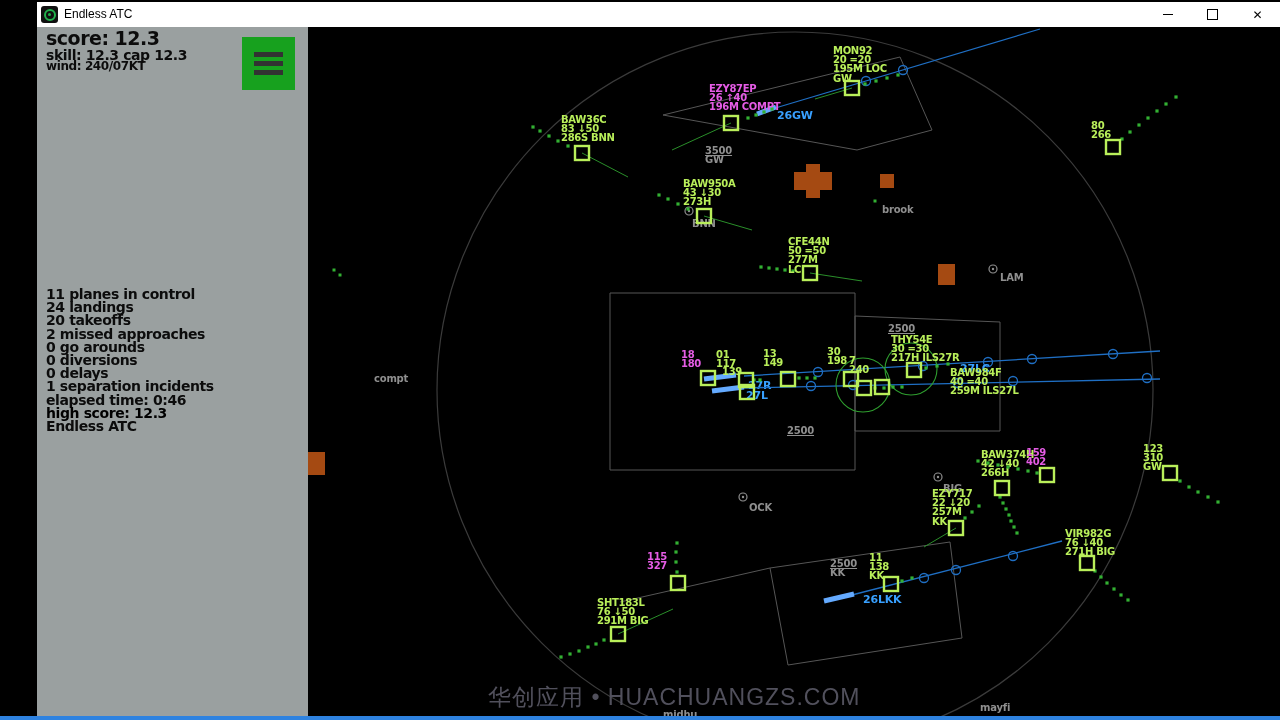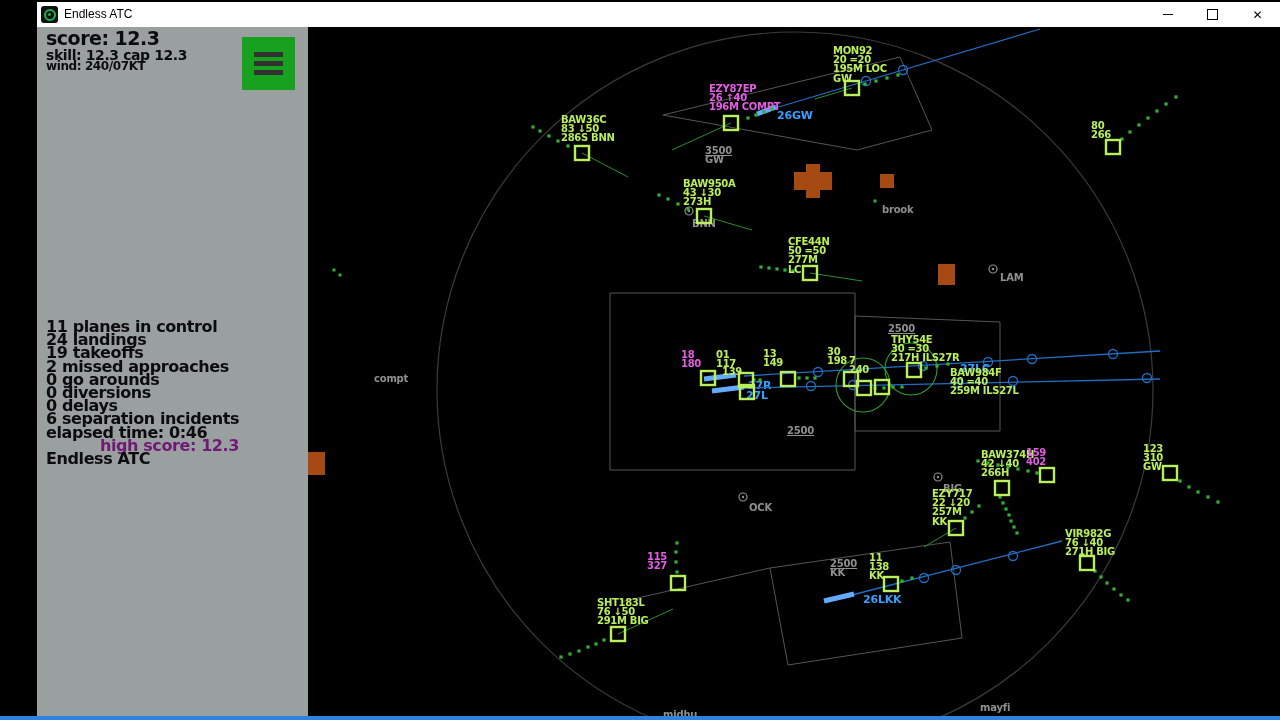--- a/index.html
+++ b/index.html
@@ -21,22 +21,22 @@
   #close-glyph{font-size:12px;color:#000;font-family:"DejaVu Sans",sans-serif;}
 
   
   #sidebar{position:absolute;left:37px;top:27px;width:271px;height:693px;background:#9aa0a0;color:#0c0c0c;padding-left:32px;}
   #score-line{position:absolute;left:9px;top:0px;font-size:19px;font-weight:700;letter-spacing:-0.5px;}
   #skill-line{position:absolute;left:9px;top:20px;font-size:14px;font-weight:700;letter-spacing:-0.4px;}
   #wind-line{position:absolute;left:9px;top:32px;font-size:12px;font-weight:700;letter-spacing:-0.4px;text-align:right;}
   #menu-button{position:absolute;left:205px;top:10px;width:53px;height:53px;background:#17a11e;cursor:pointer;}
   #menu-icon{position:absolute;left:12px;top:15px;width:29px;height:23px;}
   #menu-icon .bar{width:29px;height:5px;background:#323232;margin-bottom:4px;}
-  #stats{position:absolute;left:9px;top:261px;font-size:16px;font-weight:700;line-height:13.2px;letter-spacing:-0.4px;margin-top:32px;}
-  #high-score{color:#701a75;text-align:right;}
+  #stats{position:absolute;left:9px;top:261px;font-size:14px;font-weight:700;line-height:13.2px;letter-spacing:-0.4px;}
+  #high-score{color:#000000;}
   #app-name{color:#0c0c0c;}
 
   
   #radar{position:absolute;left:308px;top:27px;width:972px;height:693px;background:#000;}
   #radar svg{position:absolute;left:0;top:0;}
   .ac-label{font:700 10px "DejaVu Sans",sans-serif;letter-spacing:-0.3px;}
   .wp-label{font:700 10px "DejaVu Sans",sans-serif;fill:#8f8f8f;letter-spacing:-0.2px;}
   .sec-label{font:700 10px "DejaVu Sans",sans-serif;fill:#8f8f8f;letter-spacing:-0.2px;}
   .rw-label{font:700 11px "DejaVu Sans",sans-serif;fill:#38a0ff;letter-spacing:-0.2px;}
   #watermark{position:absolute;left:180px;top:655px;font-size:23px;color:#51505c;
@@ -73,26 +73,26 @@
       <div id="menu-icon">
         <div class="bar"></div>
         <div class="bar"></div>
         <div class="bar"></div>
       </div>
     </div>
     <div id="stats">
       <div id="stat-lines">
           <div>11 planes in control</div>
           <div>24 landings</div>
-          <div>19 takeoffs</div>
+          <div>20 takeoffs</div>
           <div>2 missed approaches</div>
           <div>0 go arounds</div>
           <div>0 diversions</div>
           <div>0 delays</div>
-          <div>6 separation incidents</div>
+          <div>1 separation incidents</div>
           <div>elapsed time: 0:46</div>
         </div>
       <div id="high-score">high score: 12.3</div>
       <div id="app-name">Endless ATC</div>
     </div>
   </div>
 
   <div id="radar">
     <svg id="radar-svg" width="972" height="693" viewBox="308 27 972 693">
         <circle cx="795" cy="390" r="358" fill="none" stroke="#3b3b3b" stroke-width="1.2"></circle>
@@ -285,16 +285,17 @@
         <rect x="1196.4" y="490.4" width="3.2" height="3.2" fill="#33b033"></rect>
         <rect x="1206.4" y="495.4" width="3.2" height="3.2" fill="#33b033"></rect>
         <rect x="1216.4" y="500.4" width="3.2" height="3.2" fill="#33b033"></rect>
         <rect x="1163" y="466" width="14" height="14" fill="none" stroke="#b9ef5a" stroke-width="2.4"></rect>
         <text x="1143" y="452" class="ac-label" fill="#b9ef5a"><tspan x="1143" y="452">123</tspan><tspan x="1143" dy="9.2">310</tspan><tspan x="1143" dy="9.2">GW</tspan></text>
         <rect x="900.4" y="579.4" width="3.2" height="3.2" fill="#33b033"></rect>
         <rect x="910.4" y="576.4" width="3.2" height="3.2" fill="#33b033"></rect>
         <rect x="884" y="577" width="14" height="14" fill="none" stroke="#b9ef5a" stroke-width="2.4"></rect>
         <text x="869" y="561" class="ac-label" fill="#b9ef5a"><tspan x="869" y="561">11</tspan><tspan x="869" dy="9.2">138</tspan><tspan x="869" dy="9.2">KK</tspan></text>
       </svg>
+    <div id="watermark">华创应用 • HUACHUANGZS.COM</div>
   </div>
 
   <div id="bottom-line"></div>
 </div>
 
 </body></html>

